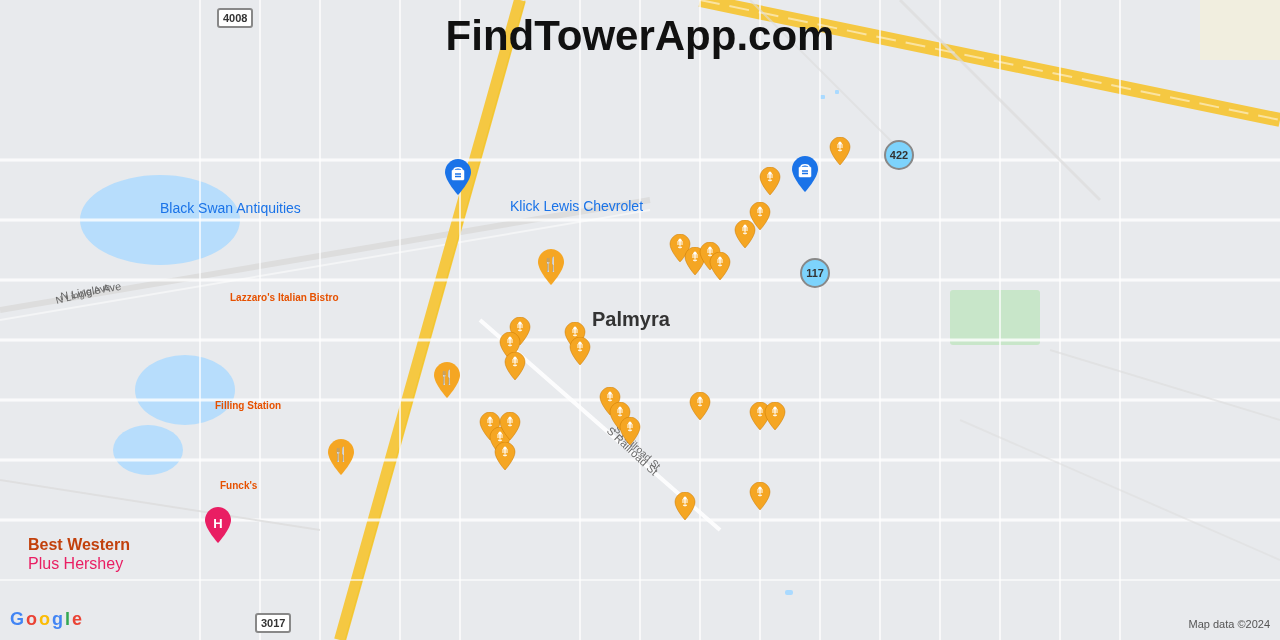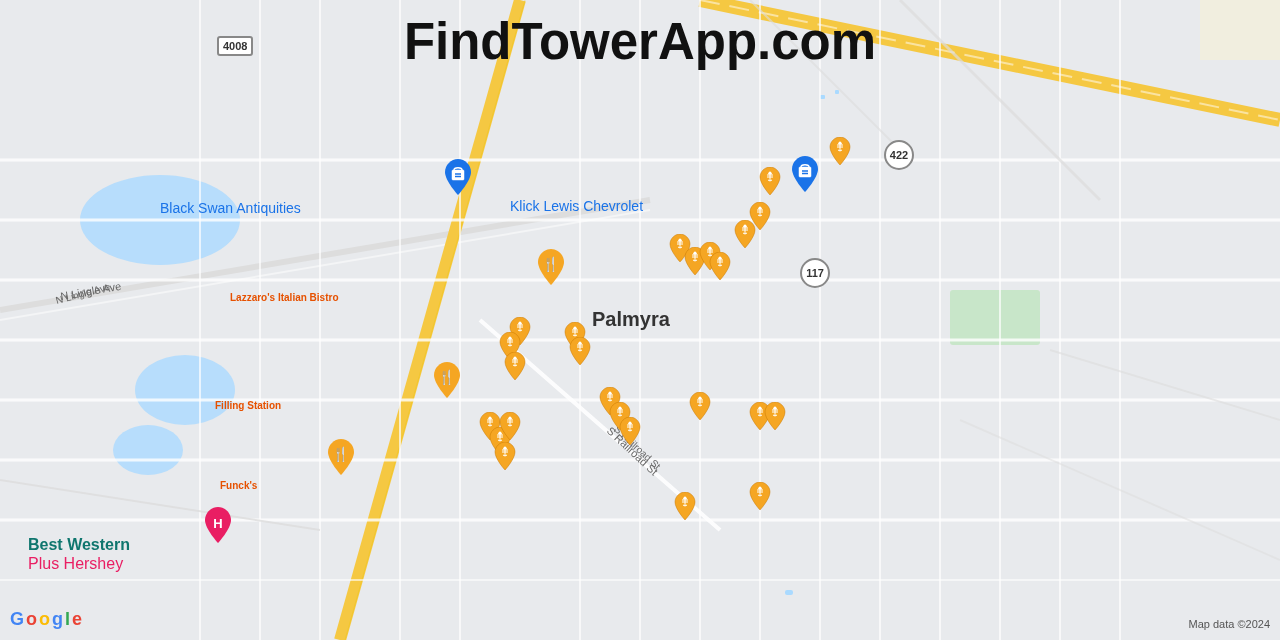--- a/index.html
+++ b/index.html
@@ -19,21 +19,21 @@
       top: 0; left: 0;
       width: 100%; height: 100%;
     }
 
     
     .site-title {
       position: absolute;
       top: 12px;
       left: 0; right: 0;
       text-align: center;
-      font-size: 51px;
+      font-size: 42px;
       font-weight: bold;
       color: #111;
       z-index: 10;
       pointer-events: none;
     }
 
     
     .map-label {
       position: absolute;
       z-index: 5;
@@ -94,21 +94,21 @@
       color: #666;
       z-index: 4;
       pointer-events: none;
       transform-origin: center;
     }
 
     
     .route-badge {
       position: absolute;
       z-index: 6;
-      background: #ffffff;
+      background: #7dd3fc;
       border: 2px solid #888;
       border-radius: 50%;
       width: 30px;
       height: 30px;
       display: flex;
       align-items: center;
       justify-content: center;
       font-size: 11px;
       font-weight: bold;
       color: #333;
@@ -117,21 +117,20 @@
     .route-badge-rect {
       position: absolute;
       z-index: 6;
       background: white;
       border: 2px solid #888;
       border-radius: 3px;
       padding: 2px 4px;
       font-size: 11px;
       font-weight: bold;
       color: #333;
-      margin-top: 28px;
     }
 
     
     .google-watermark {
       position: absolute;
       bottom: 10px;
       left: 10px;
       z-index: 10;
       display: flex;
       align-items: center;
@@ -239,21 +238,21 @@
   <div class="map-label city-label" style="left:580px; top:308px;">Palmyra</div>
 
   <div class="map-label business-label" style="left:160px; top:200px;">Black Swan Antiquities</div>
   <div class="map-label business-label" style="left:510px; top:198px;">Klick Lewis Chevrolet</div>
 
   <div class="map-label restaurant-label" style="left:230px; top:292px;">Lazzaro's Italian Bistro</div>
   <div class="map-label restaurant-label" style="left:215px; top:400px;">Filling Station</div>
   <div class="map-label restaurant-label" style="left:220px; top:480px;">Funck's</div>
 
   <div class="bw-label" style="left:28px; top:535px;">
-    <div style="font-size:16px; font-weight:700; color:#0f766e; line-height:1.2;">Best Western</div>
+    <div style="font-size:16px; font-weight:700; color:#c2410c; line-height:1.2;">Best Western</div>
     <div style="font-size:16px; font-weight:400; color:#e91e63; line-height:1.2;">Plus Hershey</div>
   </div>
 
   <svg class="shop-marker" style="left:458px; top:195px;" viewBox="0 0 30 36" xmlns="http://www.w3.org/2000/svg">
     <path d="M15 0 C8 0 2 6 2 13 C2 22 15 36 15 36 C15 36 28 22 28 13 C28 6 22 0 15 0Z" fill="#1a73e8"></path>
     <rect x="9" y="11" width="12" height="10" rx="1" fill="white" stroke="white" stroke-width="0.5"></rect>
     <path d="M11 11 C11 8 19 8 19 11" fill="none" stroke="white" stroke-width="1.5"></path>
     <path d="M12 15 L18 15" stroke="#1a73e8" stroke-width="1.5"></path>
     <path d="M12 17.5 L18 17.5" stroke="#1a73e8" stroke-width="1.5"></path>
   </svg>

